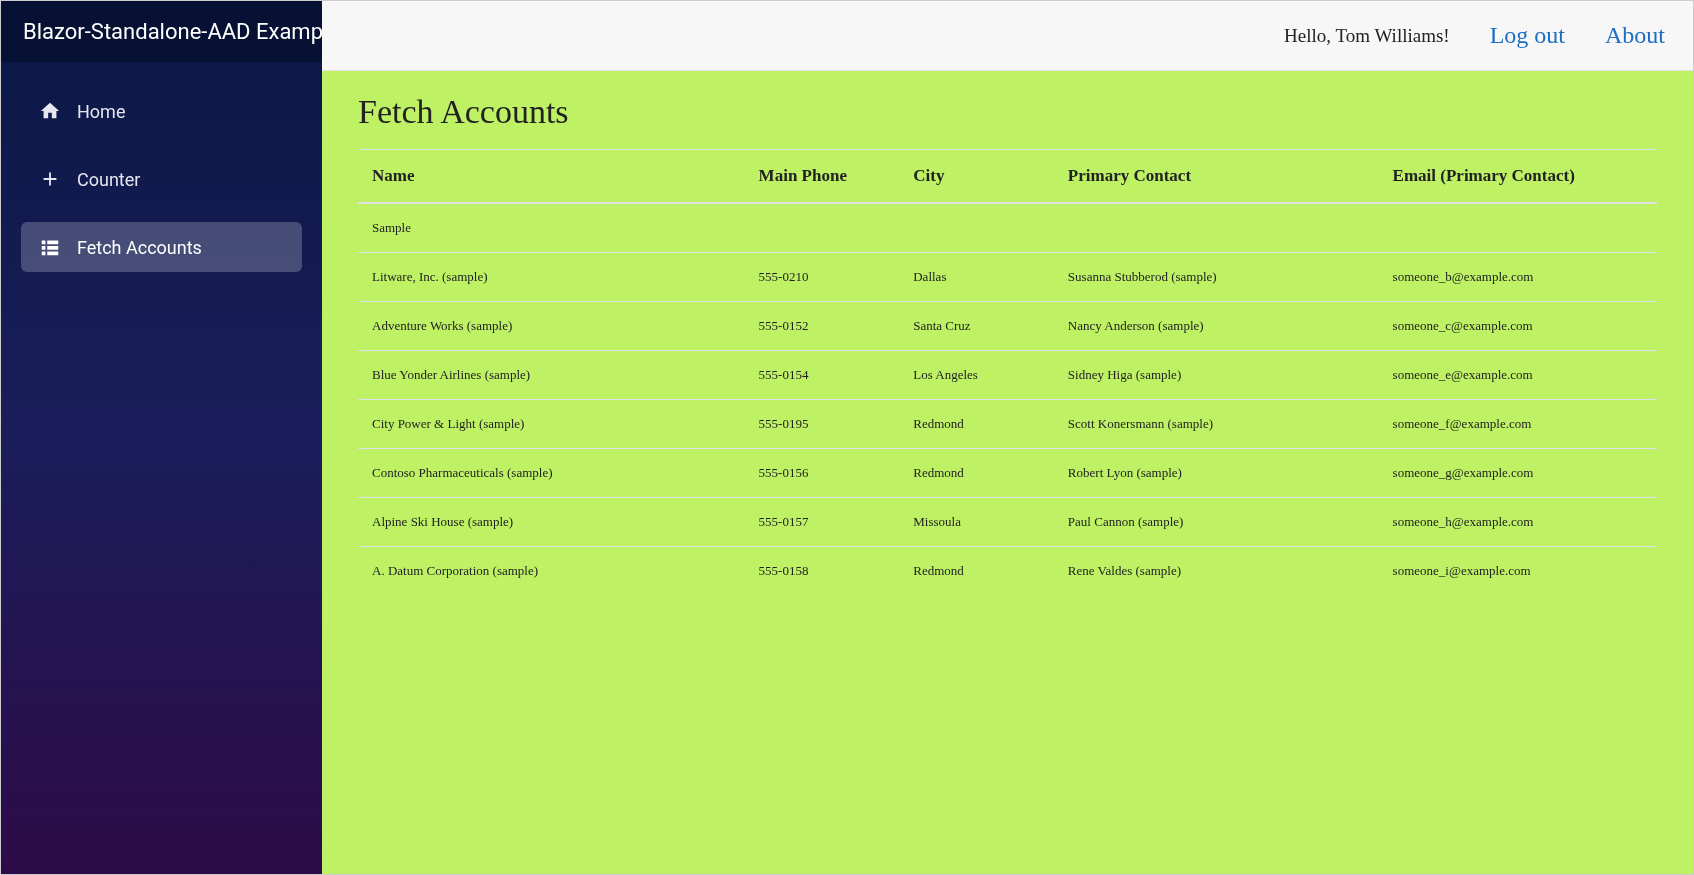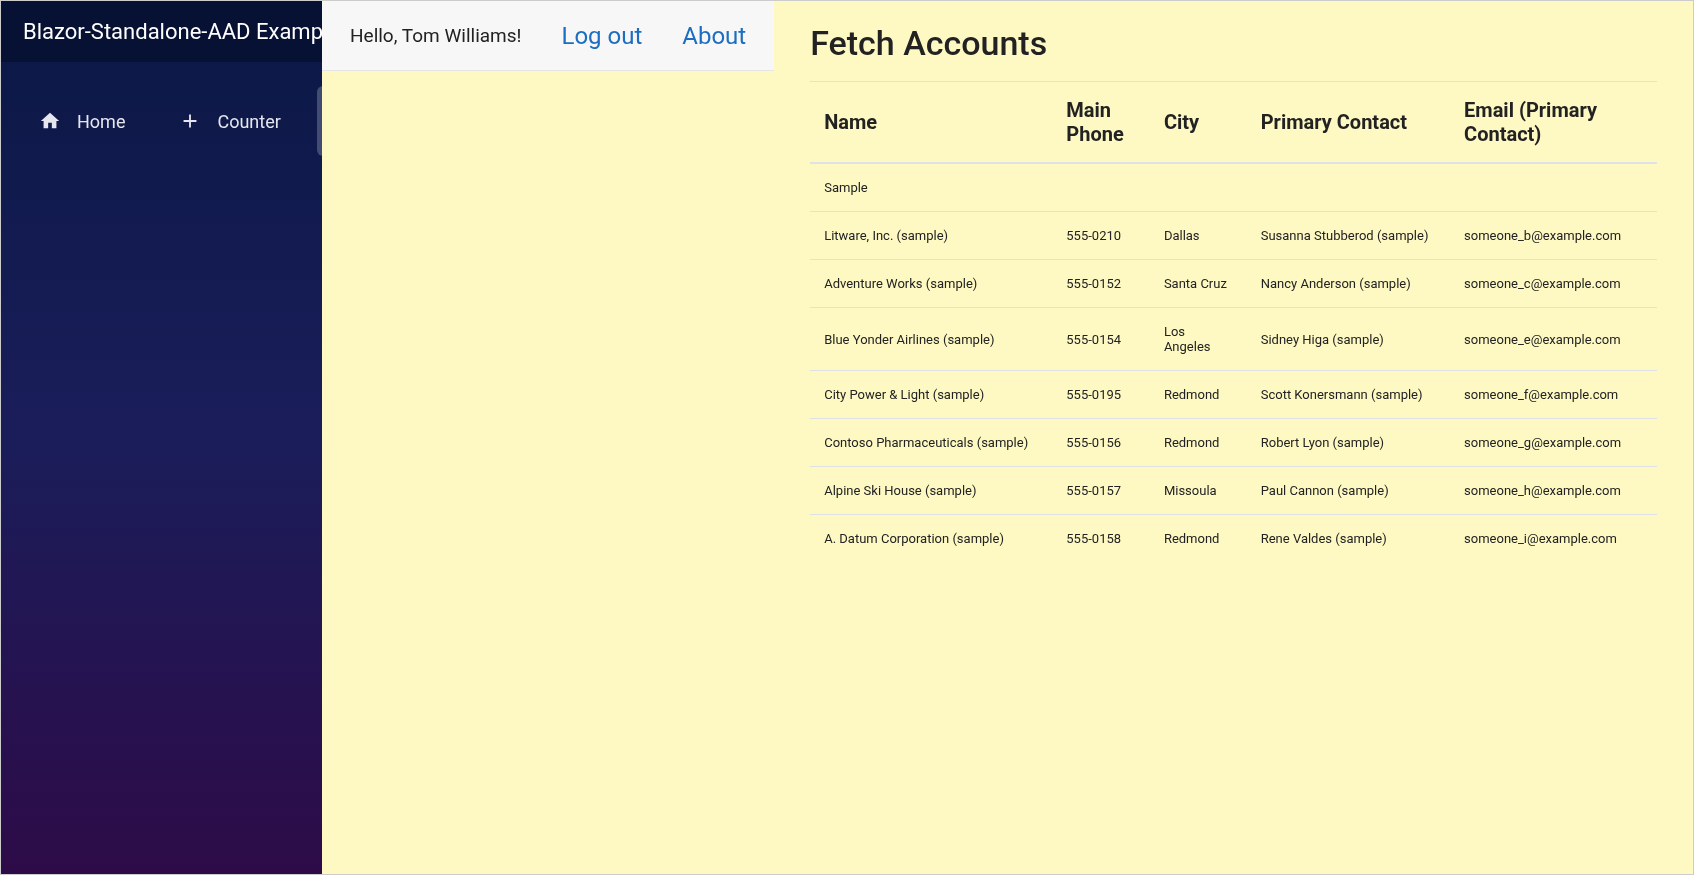--- a/index.html
+++ b/index.html
@@ -33,21 +33,21 @@
       background: #071133;
       padding: 18px 22px;
       font-size: 22px;
       color: #fff;
       white-space: nowrap;
       overflow: hidden;
     }
     .nav {
       padding: 24px 20px 0 20px;
       display: flex;
-      flex-direction: row;
+      flex-direction: column;
       gap: 18px;
     }
     .nav-item {
       display: flex;
       align-items: center;
       gap: 16px;
       padding: 14px 18px;
       border-radius: 6px;
       color: #e6e6ef;
       font-size: 18px;
@@ -66,22 +66,23 @@
       flex-shrink: 0;
     }
     .nav-icon svg {
       width: 100%;
       height: 100%;
       fill: currentColor;
     }
     .main {
       flex: 1;
       display: flex;
-      flex-direction: row;
-      background: #fef9c3;
+      flex-direction: column;
+      background: #bef264;
+      font-family: Liberation Serif, serif;
     }
     .topbar {
       background: #f7f7f7;
       border-bottom: 1px solid #e5e5e5;
       display: flex;
       align-items: center;
       justify-content: flex-end;
       padding: 0 28px;
       height: 70px;
       gap: 40px;
@@ -107,21 +108,21 @@
       color: #222;
       margin-bottom: 18px;
     }
     table.accounts {
       width: 100%;
       border-collapse: collapse;
     }
     table.accounts th {
       text-align: left;
       font-weight: 700;
-      font-size: 20px;
+      font-size: 17px;
       color: #222;
       padding: 16px 14px;
       border-top: 1px solid #dee2e6;
       border-bottom: 2px solid #dee2e6;
     }
     table.accounts td {
       font-size: 13px;
       color: #222;
       padding: 16px 14px;
       border-top: 1px solid #dee2e6;

